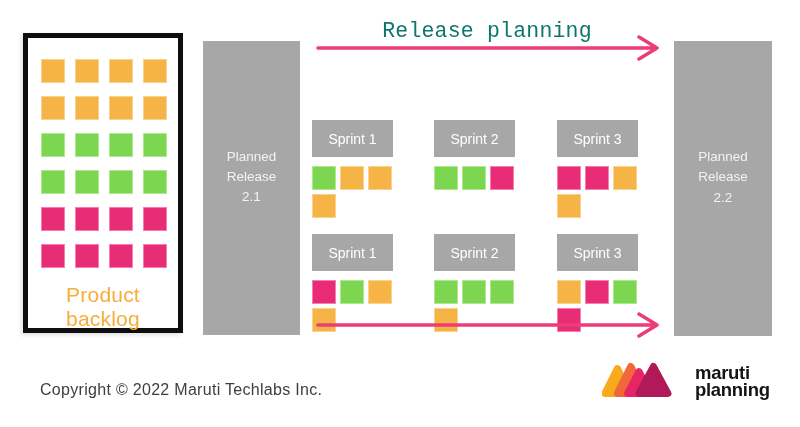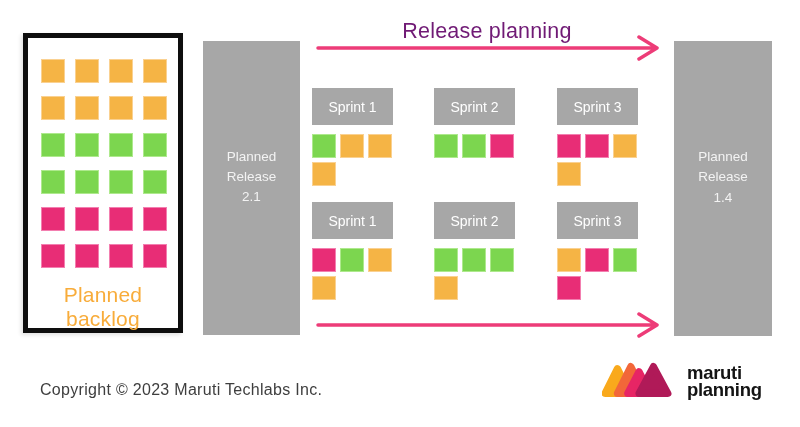--- a/index.html
+++ b/index.html
@@ -40,40 +40,40 @@
   
   .rp-title {
     position:absolute; left:317px; width:340px; top:19px; text-align:center;
     font-size:21.5px; letter-spacing:0.2px;
   }
   .arrow { position:absolute; left:314px; width:348px; height:30px; }
   .arrow.top    { top:33px; }
   .arrow.bottom { top:310px; }
 
   
-  .sprint { position:absolute; width:112px; }
+  .sprint { position:absolute; width:112px;margin-top:32px; }
   .pos-0 { left:312px; top:88px; }
   .pos-1 { left:434px; top:88px; }
   .pos-2 { left:557px; top:88px; }
   .pos-3 { left:312px; top:202px; }
   .pos-4 { left:434px; top:202px; }
   .pos-5 { left:557px; top:202px; }
   .sprint-header {
     width:81px; height:37px; display:flex; align-items:center; justify-content:center;
     color:#ffffff; font-size:14px;
   }
   .srow { display:flex; gap:4px; margin-top:9px; height:24px; }
   .srow.second { margin-top:4px; }
 
   
   .copyright {
     position:absolute; left:40px; top:381px; font-size:16px; color:#3e3e3e;
     letter-spacing:0.3px;
   }
-  .logo { position:absolute; left:602px; top:358px; display:flex; align-items:center; gap:13px; }
+  .logo { position:absolute; left:602px; top:358px; display:flex; align-items:center; gap:21px; }
   .logo-mark { width:72px; height:46px; }
   .logo-text {
     font-weight:bold; font-size:18.5px; line-height:0.92; color:#141414;
     letter-spacing:-0.3px;
   }
 </style>
 </head>
 <body>
 
 <div class="canvas">
@@ -98,30 +98,30 @@
         <span class="sq" style="background: rgb(124, 214, 79); border-color: rgb(174, 233, 141);"></span>
         <span class="sq" style="background: rgb(232, 45, 118); border-color: rgb(243, 127, 176);"></span>
         <span class="sq" style="background: rgb(232, 45, 118); border-color: rgb(243, 127, 176);"></span>
         <span class="sq" style="background: rgb(232, 45, 118); border-color: rgb(243, 127, 176);"></span>
         <span class="sq" style="background: rgb(232, 45, 118); border-color: rgb(243, 127, 176);"></span>
         <span class="sq" style="background: rgb(232, 45, 118); border-color: rgb(243, 127, 176);"></span>
         <span class="sq" style="background: rgb(232, 45, 118); border-color: rgb(243, 127, 176);"></span>
         <span class="sq" style="background: rgb(232, 45, 118); border-color: rgb(243, 127, 176);"></span>
         <span class="sq" style="background: rgb(232, 45, 118); border-color: rgb(243, 127, 176);"></span>
       </div>
-    <div class="backlog-label" style="color: rgb(248, 172, 58);">Planned backlog</div>
+    <div class="backlog-label" style="color: rgb(248, 172, 58);">Product backlog</div>
   </div>
 
   <div class="release-bar left" style="background: rgb(167, 167, 167);">
     <div>Planned</div>
     <div>Release</div>
     <div>2.1</div>
   </div>
 
-  <div class="rp-title" style="color: #701a75;">Release planning</div>
+  <div class="rp-title" style="color: #0f766e; font-family: Liberation Mono, monospace;">Release planning</div>
   <svg class="arrow top" viewBox="0 0 348 30">
     <path d="M4 15 H338 M325 4 L343 15 L325 26" fill="none" stroke-width="3.5" stroke-linecap="round" stroke-linejoin="round" stroke="#ED3C78"></path>
   </svg>
 
   <div class="sprint pos-0">
     <div class="sprint-header" style="background: rgb(167, 167, 167);">Sprint 1</div>
     <div class="srow">
         <span class="sq" style="background: rgb(124, 214, 79); border-color: rgb(174, 233, 141);"></span>
         <span class="sq" style="background: rgb(245, 180, 69); border-color: rgb(250, 209, 145);"></span>
         <span class="sq" style="background: rgb(245, 180, 69); border-color: rgb(250, 209, 145);"></span>
@@ -184,24 +184,24 @@
       </div>
   </div>
 
   <svg class="arrow bottom" viewBox="0 0 348 30">
     <path d="M4 15 H338 M325 4 L343 15 L325 26" fill="none" stroke-width="3.5" stroke-linecap="round" stroke-linejoin="round" stroke="#ED3C78"></path>
   </svg>
 
   <div class="release-bar right" style="background: rgb(167, 167, 167);">
     <div>Planned</div>
     <div>Release</div>
-    <div>1.4</div>
-  </div>
-
-  <div class="copyright">Copyright © 2023 Maruti Techlabs Inc.</div>
+    <div>2.2</div>
+  </div>
+
+  <div class="copyright">Copyright © 2022 Maruti Techlabs Inc.</div>
 
   <div class="logo">
     <svg class="logo-mark" viewBox="0 0 70 40">
       <path d="M15 8 L27 32 L3 32 Z" stroke-width="7" stroke-linejoin="round" stroke="#F9A91C" fill="#F9A91C"></path>
       <path d="M28 6 L41 32 L15 32 Z" stroke-width="7" stroke-linejoin="round" stroke="#F26739" fill="#F26739"></path>
       <path d="M36 11 L47 32 L25 32 Z" stroke-width="7" stroke-linejoin="round" stroke="#E72565" fill="#E72565"></path>
       <path d="M50 6 L64 32 L36 32 Z" stroke-width="7" stroke-linejoin="round" stroke="#B01A58" fill="#B01A58"></path>
     </svg>
     <div class="logo-text">
       <div>maruti</div>

